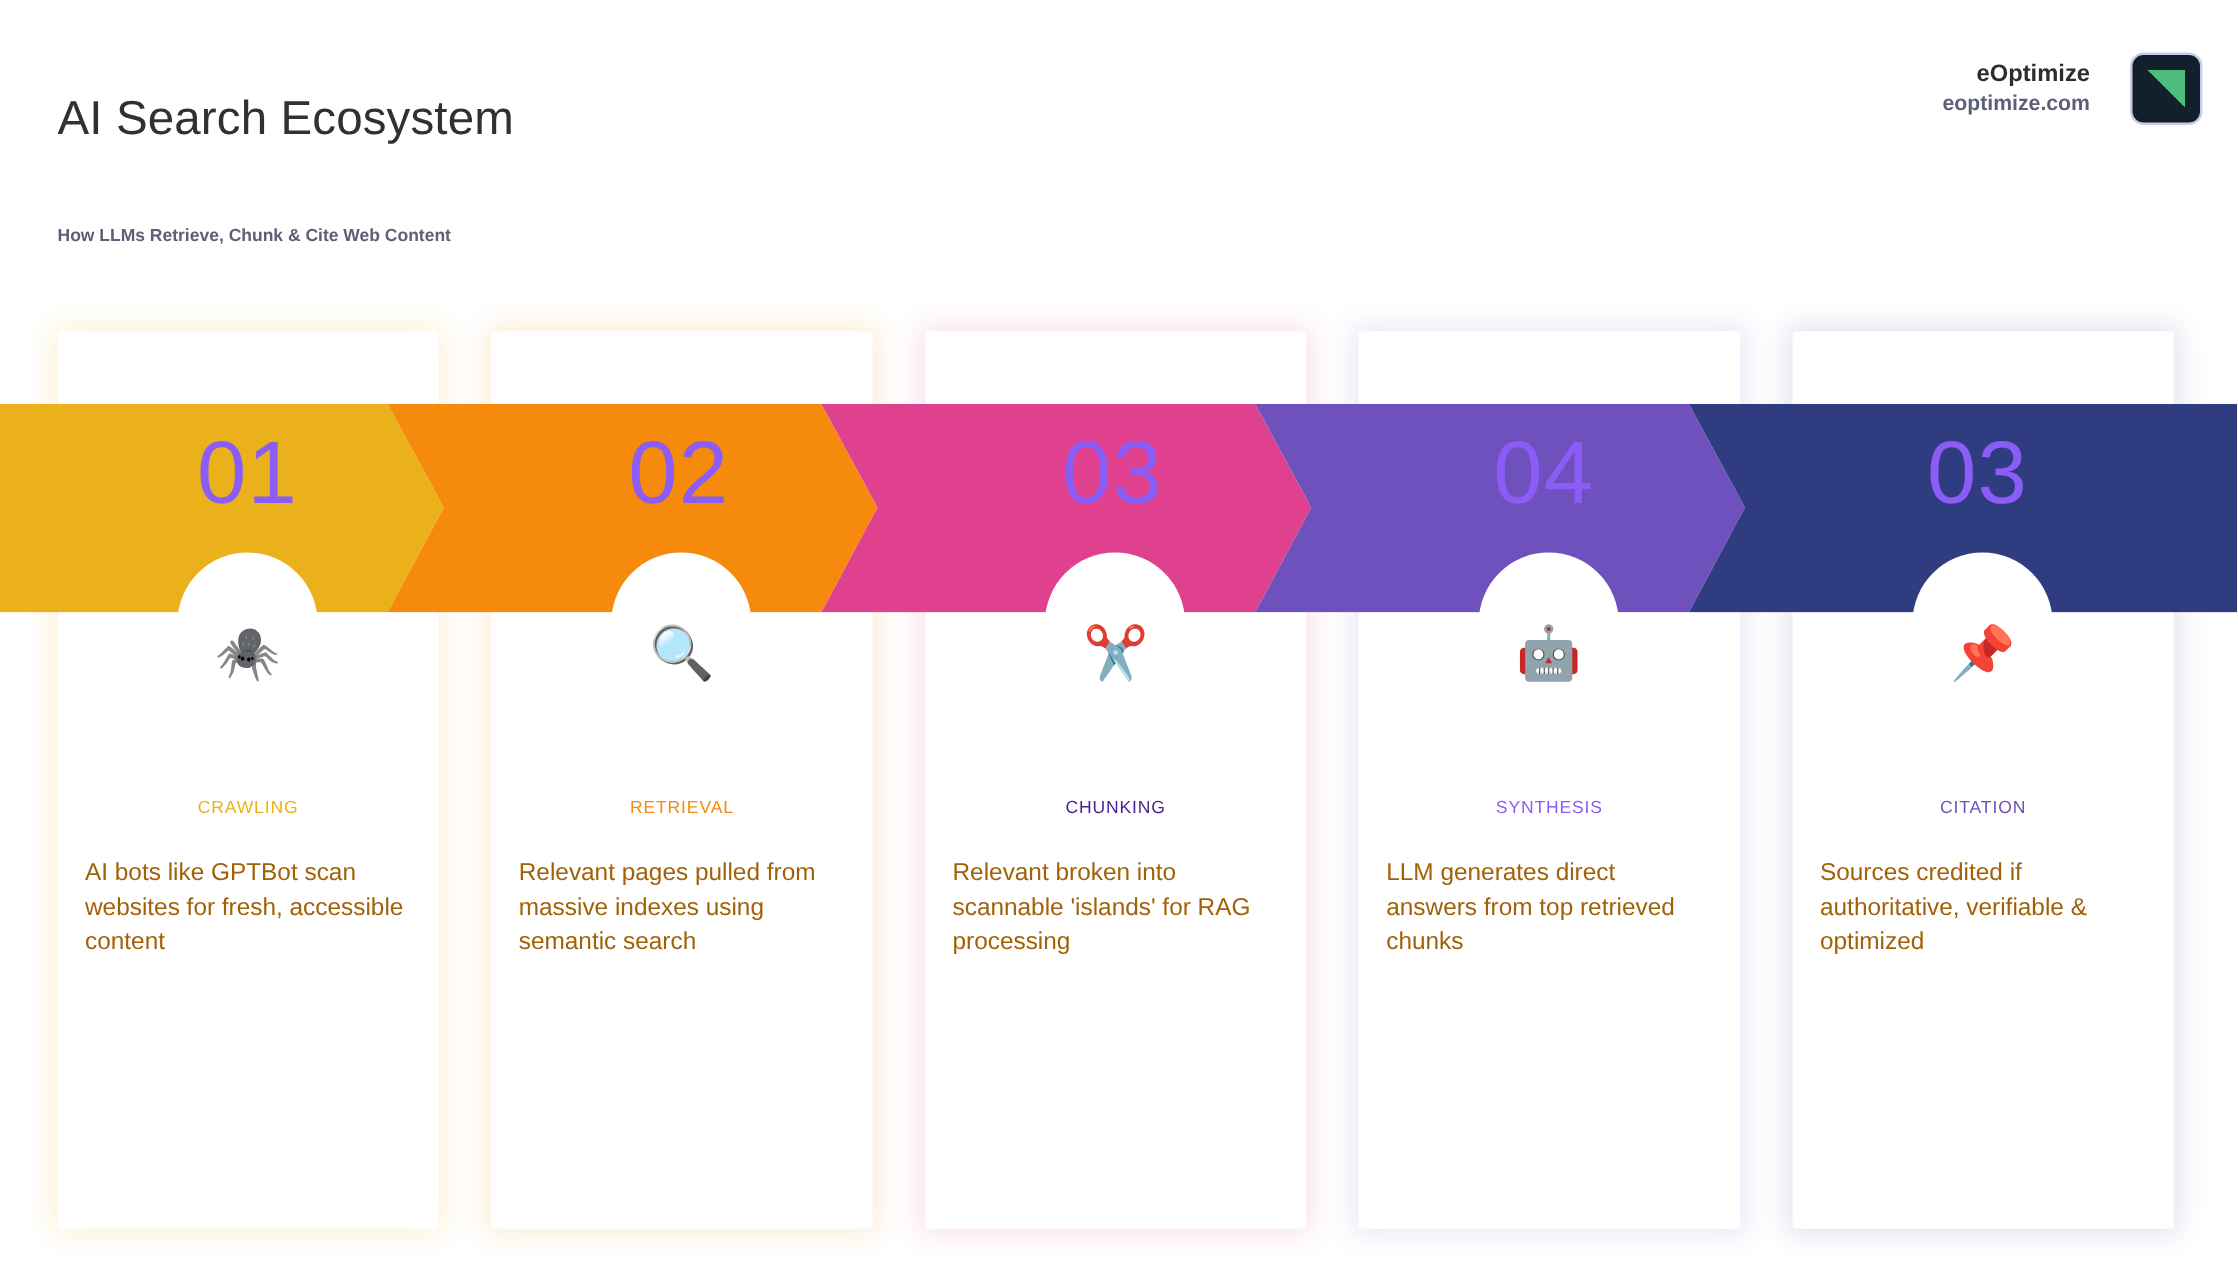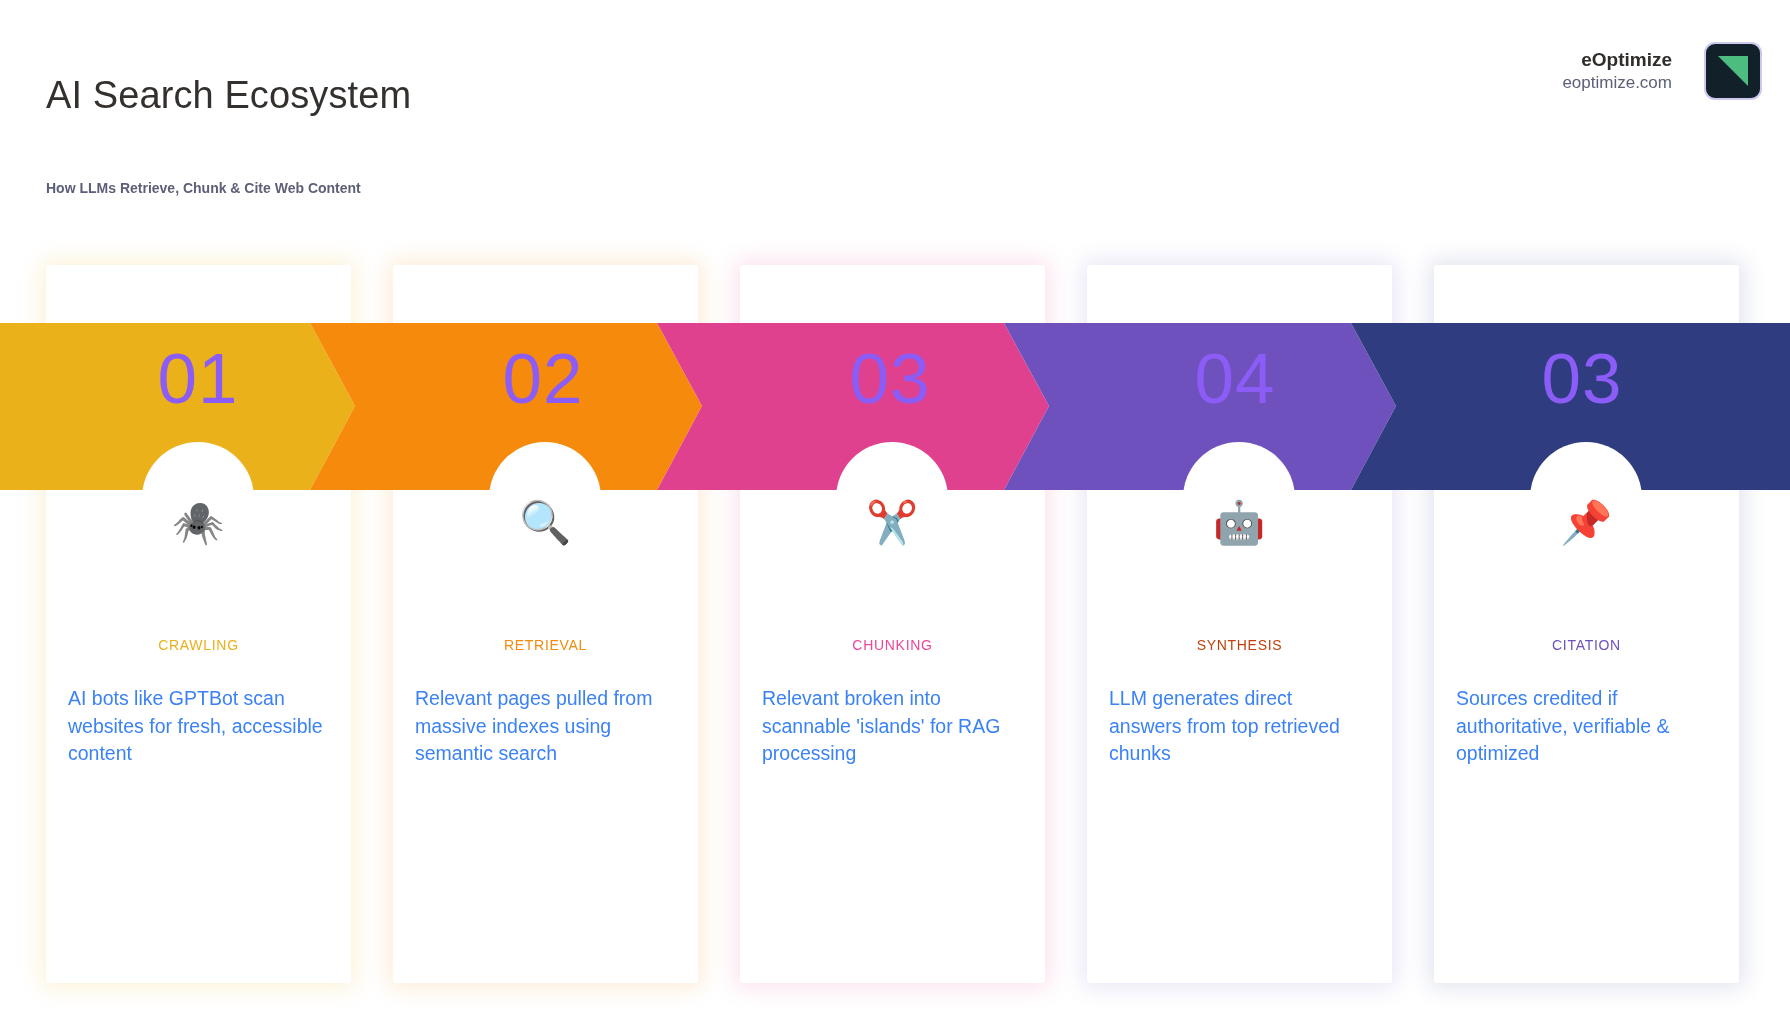--- a/index.html
+++ b/index.html
@@ -56,21 +56,21 @@
     line-height: 1.35;
   }
   .brand-name {
     font-size: 19px;
     font-weight: bold;
     color: #2f2c2a;
     display: block;
   }
   .brand-url {
     font-size: 17px;
-    font-weight: 400;
+    font-weight: 700;
     color: #5c5f77;
     display: block;
   }
   .brand-logo {
     width: 58px;
     height: 58px;
     border-radius: 11px;
     background: #122029;
     border: 2px solid #ccc8ee;
     padding: 3px;
@@ -125,21 +125,21 @@
     letter-spacing: 0.7px;
   }
 
   .card-desc {
     position: absolute;
     top: 420px;
     left: 22px;
     right: 22px;
     font-size: 19.5px;
     line-height: 1.42;
-    color: #3b82f6;
+    color: #a16207;
     font-weight: 400;
   }
 
   
   .band {
     position: absolute;
     left: 0;
     top: 323px;
     width: 1790px;
     height: 167px;
@@ -196,27 +196,27 @@
     </div>
 
     <div class="card card-1">
       <div class="card-icon">🔍</div>
       <div class="card-label" style="color:#f68a0c">RETRIEVAL</div>
       <div class="card-desc">Relevant pages pulled from massive indexes using semantic search</div>
     </div>
 
     <div class="card card-2">
       <div class="card-icon">✂️</div>
-      <div class="card-label" style="color:#ec4899">CHUNKING</div>
+      <div class="card-label" style="color:#4c1d95">CHUNKING</div>
       <div class="card-desc">Relevant broken into scannable 'islands' for RAG processing</div>
     </div>
 
     <div class="card card-3">
       <div class="card-icon">🤖</div>
-      <div class="card-label" style="color:#c2410c">SYNTHESIS</div>
+      <div class="card-label" style="color:#8b5cf6">SYNTHESIS</div>
       <div class="card-desc">LLM generates direct answers from top retrieved chunks</div>
     </div>
 
     <div class="card card-4">
       <div class="card-icon">📌</div>
       <div class="card-label" style="color:#6e51bc">CITATION</div>
       <div class="card-desc">Sources credited if authoritative, verifiable &amp; optimized</div>
     </div>
 
   </div>

